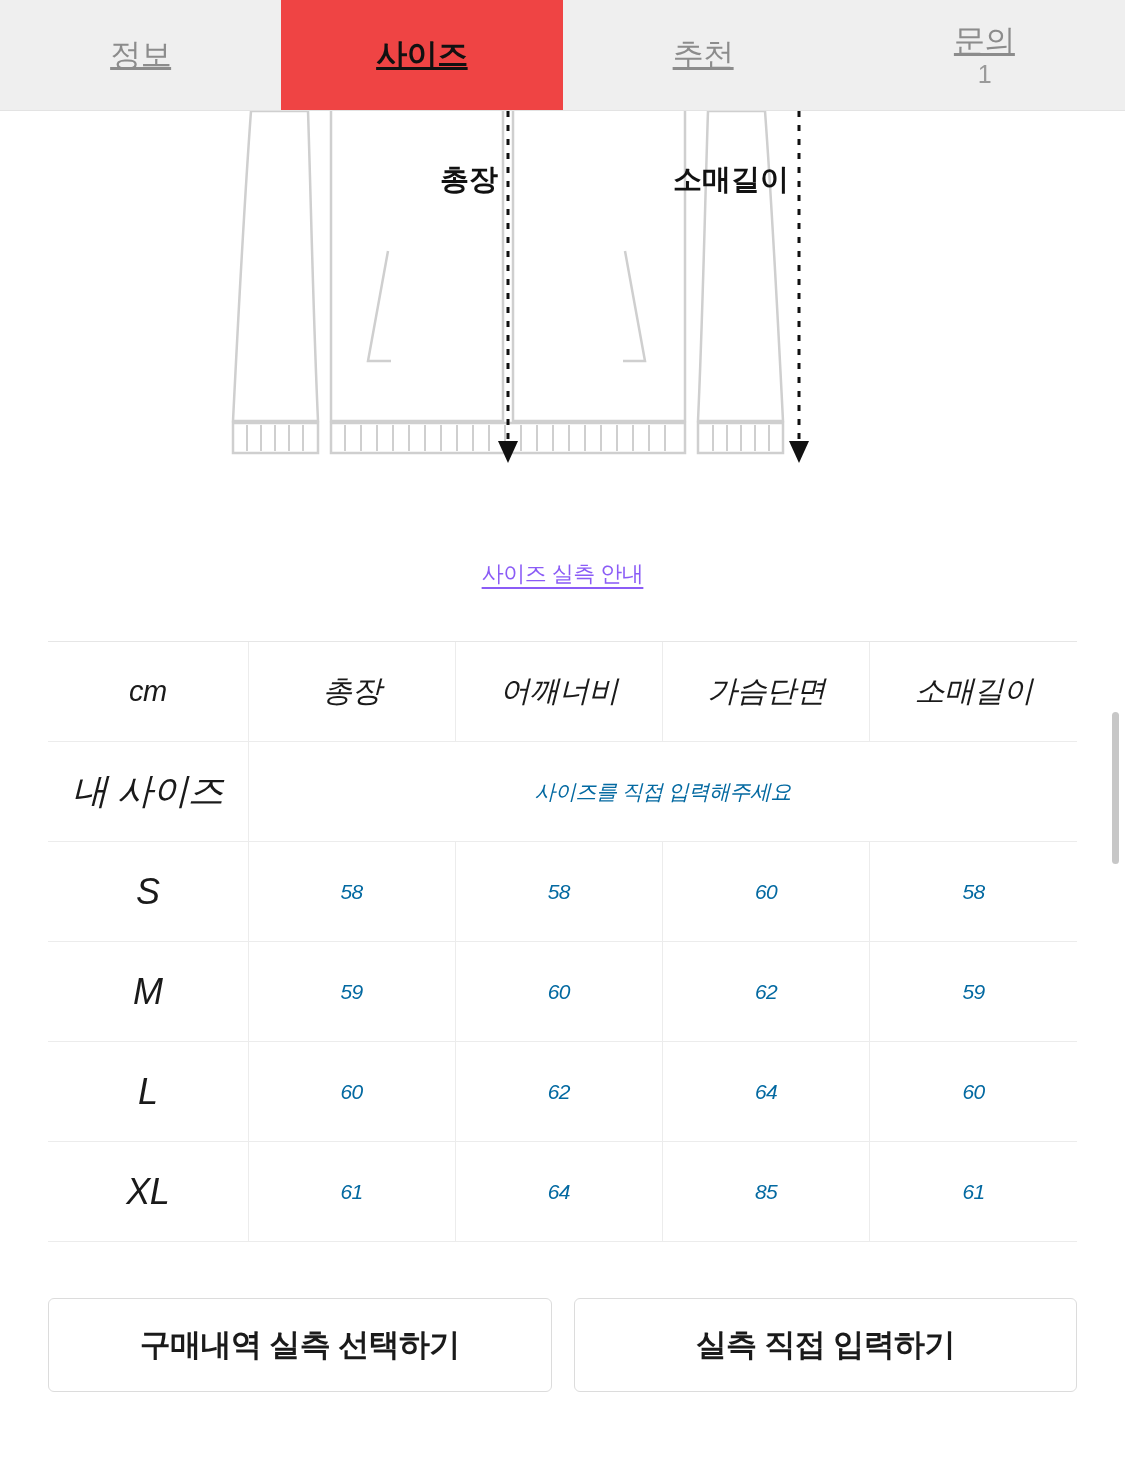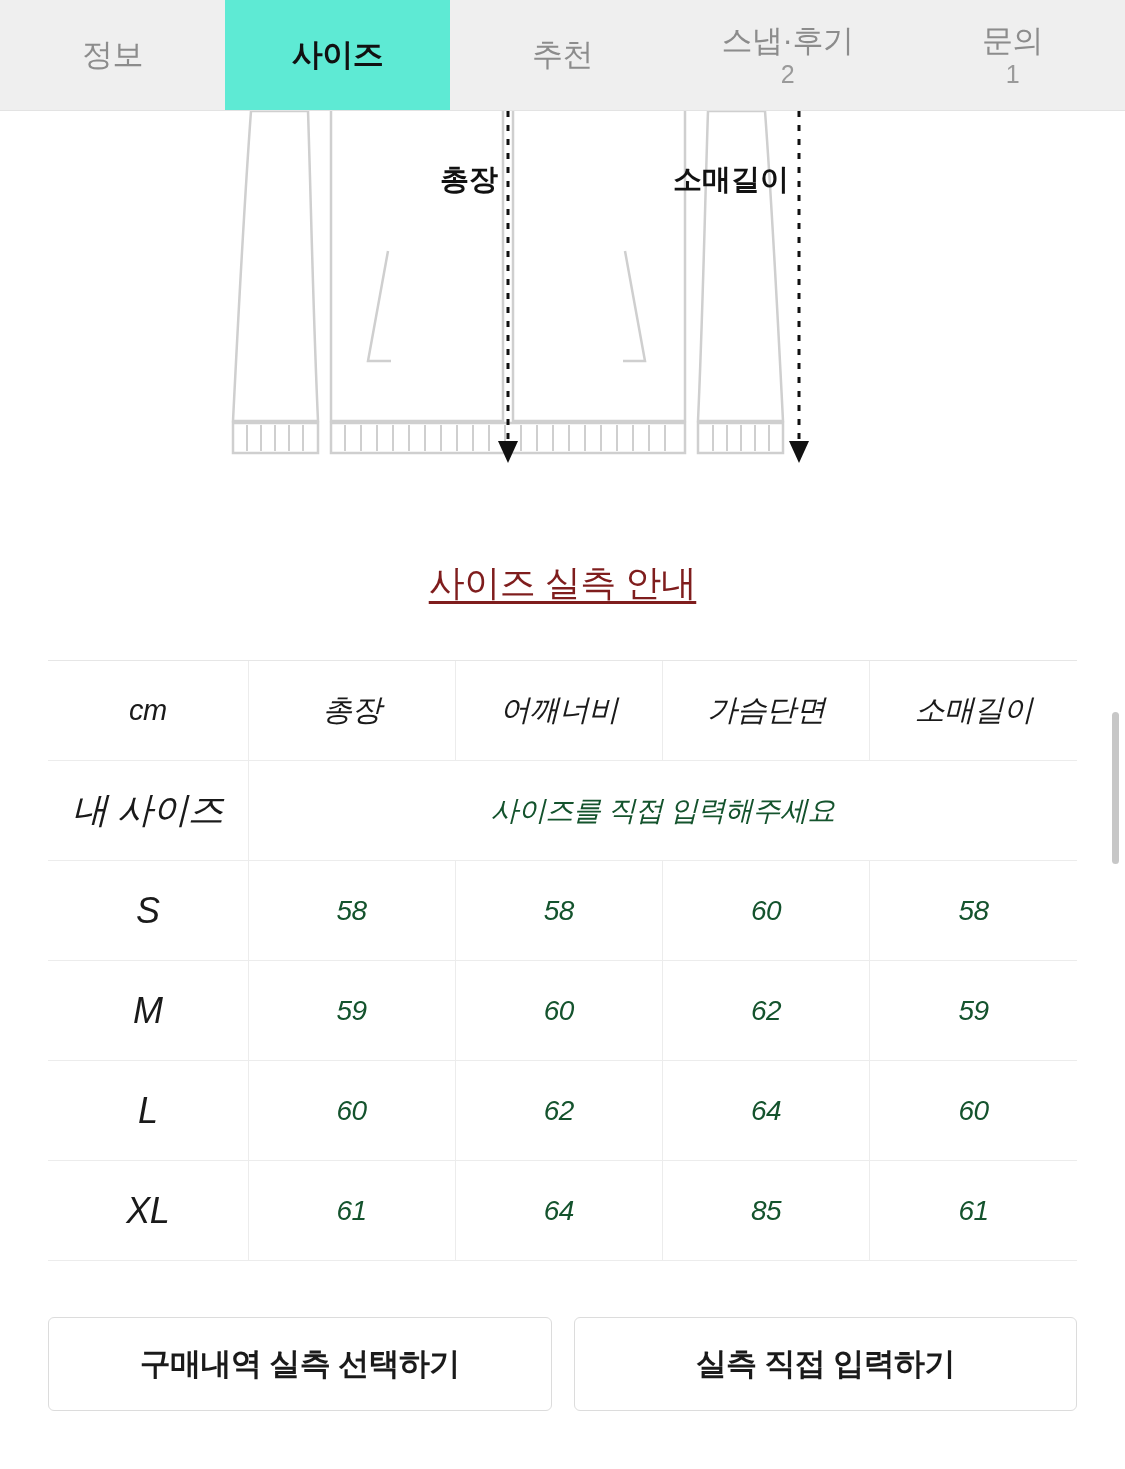--- a/index.html
+++ b/index.html
@@ -30,29 +30,29 @@
     flex-direction: column;
     align-items: center;
     justify-content: center;
     background: #efefef;
     color: #8c8c8c;
     font-size: 31px;
     letter-spacing: -0.5px;
     cursor: pointer;
     user-select: none;
   }
-  .tab .tab-label { line-height: 1.15; }
+  .tab .tab-label { line-height: 1.15; text-decoration: underline; }
   .tab .tab-count {
     font-size: 25px;
     color: #9a9a9a;
     margin-top: 4px;
     line-height: 1;
   }
   .tab.active {
-    background: #5eead4;
+    background: #ef4444;
     color: #111111;
     font-weight: bold;
   }
 
   
   .illustration-wrap {
     position: relative;
     width: 100%;
     height: 400px;
     background: #fff;
@@ -61,22 +61,22 @@
 
   
   .guide-links {
     display: flex;
     justify-content: center;
     align-items: center;
     gap: 34px;
     margin-top: 48px;
   }
   .guide-link {
-    font-size: 36px;
-    color: #7f1d1d;
+    font-size: 22px;
+    color: #8b5cf6;
     text-decoration: underline;
     text-underline-offset: 6px;
     letter-spacing: -0.5px;
     cursor: pointer;
   }
 
   
   .table-wrap {
     margin: 52px 48px 0 48px;
     border-top: 1px solid #e6e6e6;
@@ -87,22 +87,22 @@
     border-collapse: collapse;
     table-layout: fixed;
   }
   table.size-table th,
   table.size-table td {
     border-bottom: 1px solid #ececec;
     border-right: 1px solid #ececec;
     height: 97px;
     text-align: center;
     font-weight: normal;
-    font-size: 28px;
-    color: #14532d;
+    font-size: 21px;
+    color: #0369a1;
     letter-spacing: -0.5px;
   }
   table.size-table th:last-child,
   table.size-table td:last-child { border-right: none; }
   table.size-table thead th {
     color: #1a1a1a;
     font-size: 30px;
   }
   table.size-table thead th:first-child {
     font-size: 29px;
@@ -156,24 +156,20 @@
 
 <div class="tabbar">
   <div class="tab">
     <span class="tab-label">정보</span>
   </div>
   <div class="tab active">
     <span class="tab-label">사이즈</span>
   </div>
   <div class="tab">
     <span class="tab-label">추천</span>
-  </div>
-  <div class="tab">
-    <span class="tab-label">스냅·후기</span>
-    <span class="tab-count">2</span>
   </div>
   <div class="tab">
     <span class="tab-label">문의</span>
     <span class="tab-count">1</span>
   </div>
 </div>
 
 <div class="illustration-wrap">
   <svg width="700" height="380" viewBox="0 0 700 380">
     <g fill="none" stroke="#cfcfcf" stroke-width="2.5">

